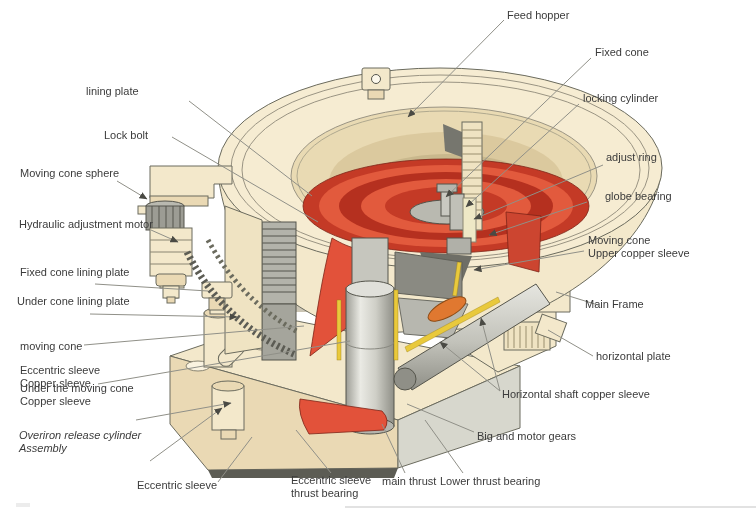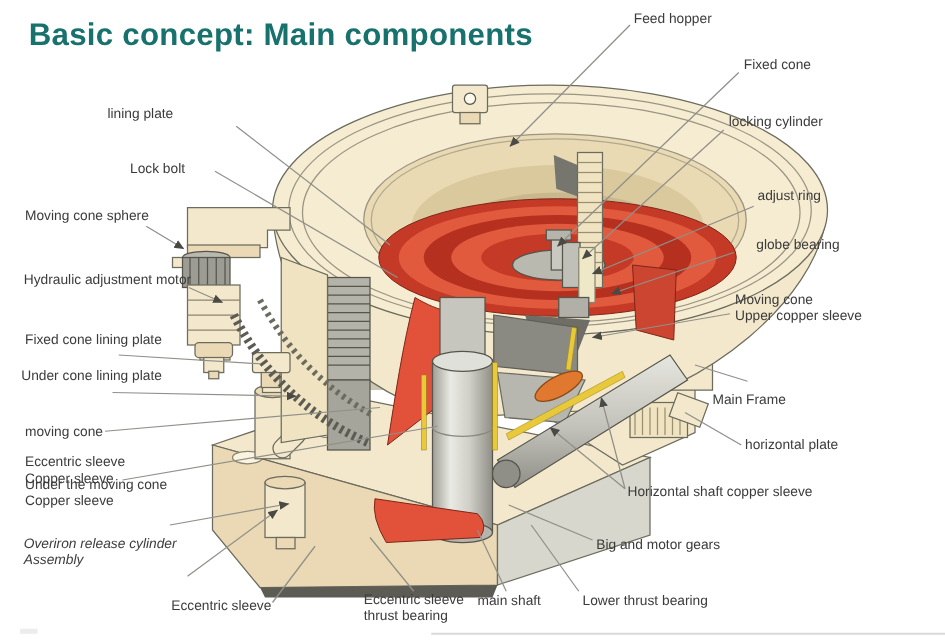--- a/index.html
+++ b/index.html
@@ -8,21 +8,20 @@
   #page-title{position:absolute;left:23px;top:14px;font-size:25px;font-weight:700;
         color:#17716c;letter-spacing:.2px;}
   #diagram-svg{position:absolute;left:0;top:0;}
   .label{position:absolute;font-size:11px;line-height:1.15;color:#3b3b3b;
         white-space:pre-line;}
 </style>
 </head>
 <body>
 
 <div id="page">
-  <div id="page-title">Basic concept: Main components</div>
 
   <svg id="diagram-svg" width="756" height="512" viewBox="0 0 756 512">
     <defs>
       <linearGradient id="shaftGrad" x1="0" y1="0" x2="1" y2="0">
         <stop offset="0" stop-color="#9e9e96"></stop>
           <stop offset="0.3" stop-color="#eaeae4"></stop>
         <stop offset="0.62" stop-color="#cfcfc7"></stop>
           <stop offset="1" stop-color="#8f8f87"></stop>
       </linearGradient>
       <linearGradient id="hshaftGrad" x1="0" y1="0" x2="0" y2="1">
@@ -261,26 +260,26 @@
       <div class="label" style="left: 20px; top: 340px;">moving cone</div>
       <div class="label" style="left: 20px; top: 364px;">Eccentric sleeve
 Copper sleeve</div>
       <div class="label" style="left: 20px; top: 382px;">Under the moving cone
 Copper sleeve</div>
       <div class="label" style="left: 19px; top: 429px; font-style: italic;">Overiron release cylinder
 Assembly</div>
       <div class="label" style="left: 137px; top: 479px;">Eccentric sleeve</div>
       <div class="label" style="left: 291px; top: 474px;">Eccentric sleeve
 thrust bearing</div>
-      <div class="label" style="left: 382px; top: 475px;">main shaft</div>
-      <div class="label" style="left: 440px; top: 475px; margin-left: 26px;">Lower thrust bearing</div>
+      <div class="label" style="left: 382px; top: 475px;">main thrust</div>
+      <div class="label" style="left: 440px; top: 475px;">Lower thrust bearing</div>
       <div class="label" style="left: 477px; top: 430px;">Big and motor gears</div>
       <div class="label" style="left: 502px; top: 388px;">Horizontal shaft copper sleeve</div>
       <div class="label" style="left: 596px; top: 350px;">horizontal plate</div>
-      <div class="label" style="left: 570px; top: 298px; margin-top: 16px;">Main Frame</div>
+      <div class="label" style="left: 585px; top: 298px;">Main Frame</div>
       <div class="label" style="left: 588px; top: 234px;">Moving cone
 Upper copper sleeve</div>
       <div class="label" style="left: 605px; top: 190px;">globe bearing</div>
       <div class="label" style="left: 606px; top: 151px;">adjust ring</div>
       <div class="label" style="left: 583px; top: 92px;">locking cylinder</div>
       <div class="label" style="left: 595px; top: 46px;">Fixed cone</div>
       <div class="label" style="left: 507px; top: 9px;">Feed hopper</div>
     </div>
 </div>
 

